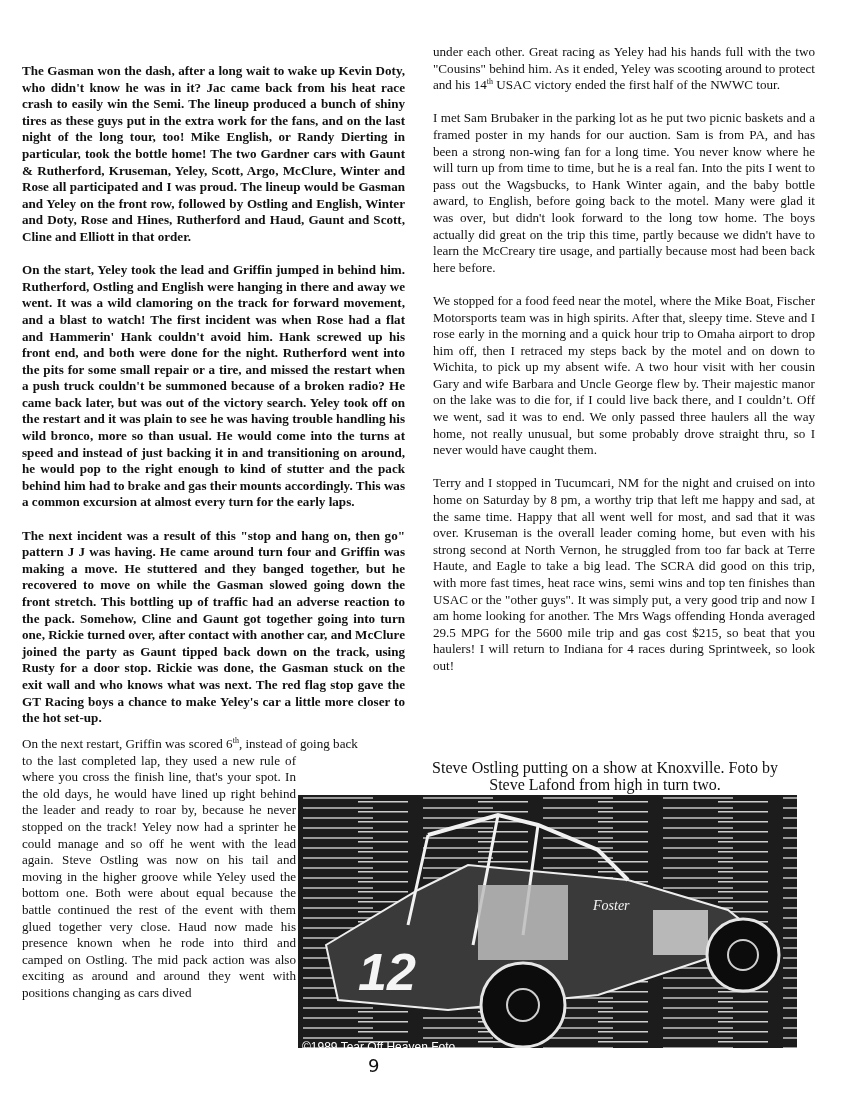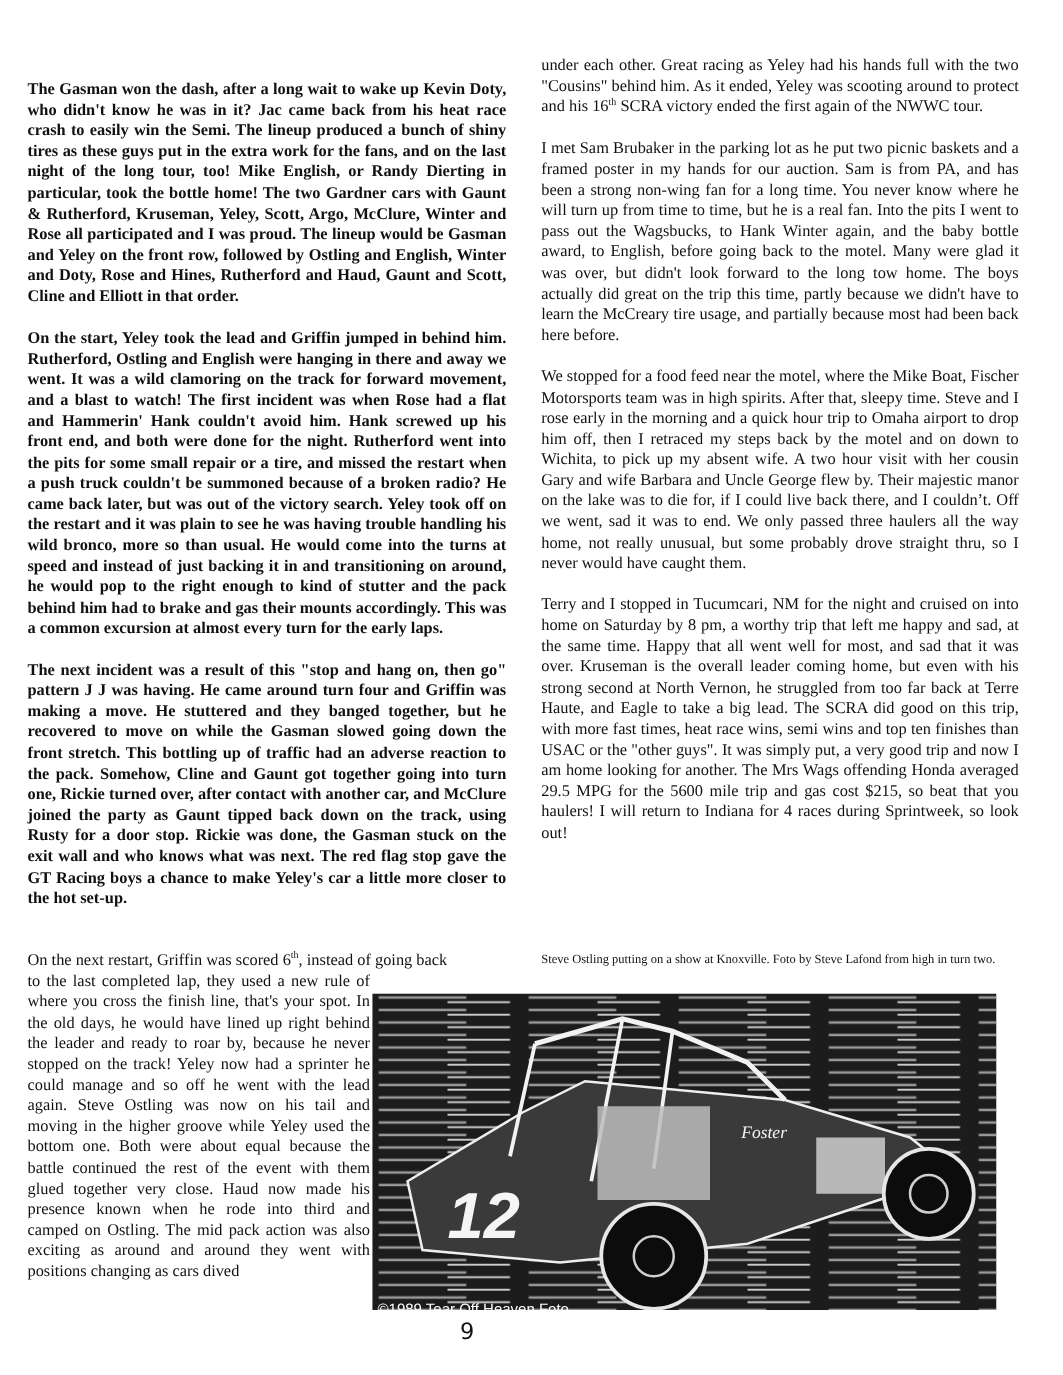--- a/index.html
+++ b/index.html
@@ -2,47 +2,47 @@
 <html><head>
 <meta charset="utf-8">
 <style>
   html, body { margin:0; padding:0; background:#ffffff; }
   body { width:850px; height:1100px; position:relative; overflow:hidden;
          font-family:"Liberation Serif", "DejaVu Serif", serif; color:#111; }
   .col { position:absolute; font-size:13.1px; line-height:16.6px; text-align:justify; }
   .col p { margin:0 0 16.6px 0; }
   .left { left:22px; top:63px; width:383px;font-weight:bold; }
   .right { left:433px; top:44px; width:382px; }
-  .wrap-para { position:absolute; left:22px; top:760px; width:383px; font-size:13.1px; line-height:16.6px; text-align:justify; }
+  .wrap-para { position:absolute; left:22px; top:736px; width:383px; font-size:13.1px; line-height:16.6px; text-align:justify; }
   .wrap-para .first { display:block; text-align:left; white-space:nowrap; }
   .wrap-para .rest { display:block; width:274px; }
   sup { font-size:8px; line-height:0; vertical-align:super; }
   b { font-weight:normal; }
-  .caption { position:absolute; left:433px; top:760px; width:370px; font-size:10px; line-height:16.6px; }
+  .caption { position:absolute; left:420px; top:760px; width:370px; font-size:16px; line-height:16.6px;text-align:center; }
   .photo { position:absolute; left:298px; top:795px; width:499px; height:253px; background:#1a1a1a; overflow:hidden; }
   .photo svg { display:block; }
   .watermark { position:absolute; left:4px; bottom:-6px; color:#fff; font-family:"Liberation Sans", sans-serif; font-size:12px; }
   .page-num { position:absolute; left:368px; top:1055px; font-family:"DejaVu Sans", sans-serif; font-size:18px; }
 </style>
 </head>
 <body>
 
 <div class="col left">
   <p>The Gasman won the dash, after a long wait to wake up Kevin Doty, who didn't know he was in it? Jac came back from his heat race crash to easily win the Semi. The lineup produced a bunch of shiny tires as these guys put in the extra work for the fans, and on the last night of the long tour, too! Mike English, or Randy Dierting in particular, took the bottle home! The two Gardner cars with Gaunt &amp; Rutherford, Kruseman, Yeley, Scott, Argo, McClure, Winter and Rose all participated and I was proud. The lineup would be Gasman and Yeley on the front row, followed by Ostling and English, Winter and Doty, Rose and Hines, Rutherford and Haud, Gaunt and Scott, Cline and Elliott in that order.</p>
   <p>On the start, Yeley took the lead and Griffin jumped in behind him. Rutherford, Ostling and English were hanging in there and away we went. It was a wild clamoring on the track for forward movement, and a blast to watch! The first incident was when Rose had a flat and Hammerin' Hank couldn't avoid him. Hank screwed up his front end, and both were done for the night. Rutherford went into the pits for some small repair or a tire, and missed the restart when a push truck couldn't be summoned because of a broken radio? He came back later, but was out of the victory search. Yeley took off on the restart and it was plain to see he was having trouble handling his wild bronco, more so than usual. He would come into the turns at speed and instead of just backing it in and transitioning on around, he would pop to the right enough to kind of stutter and the pack behind him had to brake and gas their mounts accordingly. This was a common excursion at almost every turn for the early laps.</p>
   <p>The next incident was a result of this "stop and hang on, then go" pattern J J was having. He came around turn four and Griffin was making a move. He stuttered and they banged together, but he recovered to move on while the Gasman slowed going down the front stretch. This bottling up of traffic had an adverse reaction to the pack. Somehow, Cline and Gaunt got together going into turn one, Rickie turned over, after contact with another car, and McClure joined the party as Gaunt tipped back down on the track, using Rusty for a door stop. Rickie was done, the Gasman stuck on the exit wall and who knows what was next. The red flag stop gave the GT Racing boys a chance to make Yeley's car a little more closer to the hot set-up.</p>
 </div>
 
 <div class="wrap-para">
   <span class="first"><span>On the next restart, Griffin was scored 6</span><sup>th</sup><span>, instead of going back</span></span>
   <span class="rest">to the last completed lap, they used a new rule of where you cross the finish line, that's your spot. In the old days, he would have lined up right behind the leader and ready to roar by, because he never stopped on the track! Yeley now had a sprinter he could manage and so off he went with the lead again. Steve Ostling was now on his tail and moving in the higher groove while Yeley used the bottom one. Both were about equal because the battle continued the rest of the event with them glued together very close. Haud now made his presence known when he rode into third and camped on Ostling. The mid pack action was also exciting as around and around they went with positions changing as cars dived</span>
 </div>
 
 <div class="col right">
-  <p><span>under each other. Great racing as Yeley had his hands full with the two "Cousins" behind him. As it ended, Yeley was scooting around to protect and his 16</span><sup>th</sup><span> SCRA victory ended the first again of the NWWC tour.</span></p>
+  <p><span>under each other. Great racing as Yeley had his hands full with the two "Cousins" behind him. As it ended, Yeley was scooting around to protect and his 14</span><sup>th</sup><span> USAC victory ended the first half of the NWWC tour.</span></p>
   <p><span>I met </span><b>Sam Brubaker</b><span> in the parking lot as he put two picnic baskets and a framed poster in my hands for our auction. Sam is from PA, and has been a strong non-wing fan for a long time. You never know where he will turn up from time to time, but he is a real fan. Into the pits I went to pass out the Wagsbucks, to Hank Winter again, and the baby bottle award, to English, before going back to the motel. Many were glad it was over, but didn't look forward to the long tow home. The boys actually did great on the trip this time, partly because we didn't have to learn the McCreary tire usage, and partially because most had been back here before.</span></p>
   <p>We stopped for a food feed near the motel, where the Mike Boat, Fischer Motorsports team was in high spirits. After that, sleepy time. Steve and I rose early in the morning and a quick hour trip to Omaha airport to drop him off, then I retraced my steps back by the motel and on down to Wichita, to pick up my absent wife. A two hour visit with her cousin Gary and wife Barbara and Uncle George flew by. Their majestic manor on the lake was to die for, if I could live back there, and I couldn’t. Off we went, sad it was to end. We only passed three haulers all the way home, not really unusual, but some probably drove straight thru, so I never would have caught them.</p>
   <p>Terry and I stopped in Tucumcari, NM for the night and cruised on into home on Saturday by 8 pm, a worthy trip that left me happy and sad, at the same time. Happy that all went well for most, and sad that it was over. Kruseman is the overall leader coming home, but even with his strong second at North Vernon, he struggled from too far back at Terre Haute, and Eagle to take a big lead.  The SCRA did good on this trip, with more fast times, heat race wins, semi wins and top ten finishes than USAC or the "other guys". It was simply put, a very good trip and now I am home looking for another. The Mrs Wags offending Honda averaged 29.5 MPG for the 5600 mile trip and gas cost $215, so beat that you haulers! I will return to Indiana for 4 races during Sprintweek, so look out!</p>
 </div>
 
 <div class="caption">Steve Ostling putting on a show at Knoxville. Foto by Steve Lafond from high in turn two.</div>
 
 <div class="photo">
   <svg width="499" height="253" viewBox="0 0 499 253">
     <defs>

